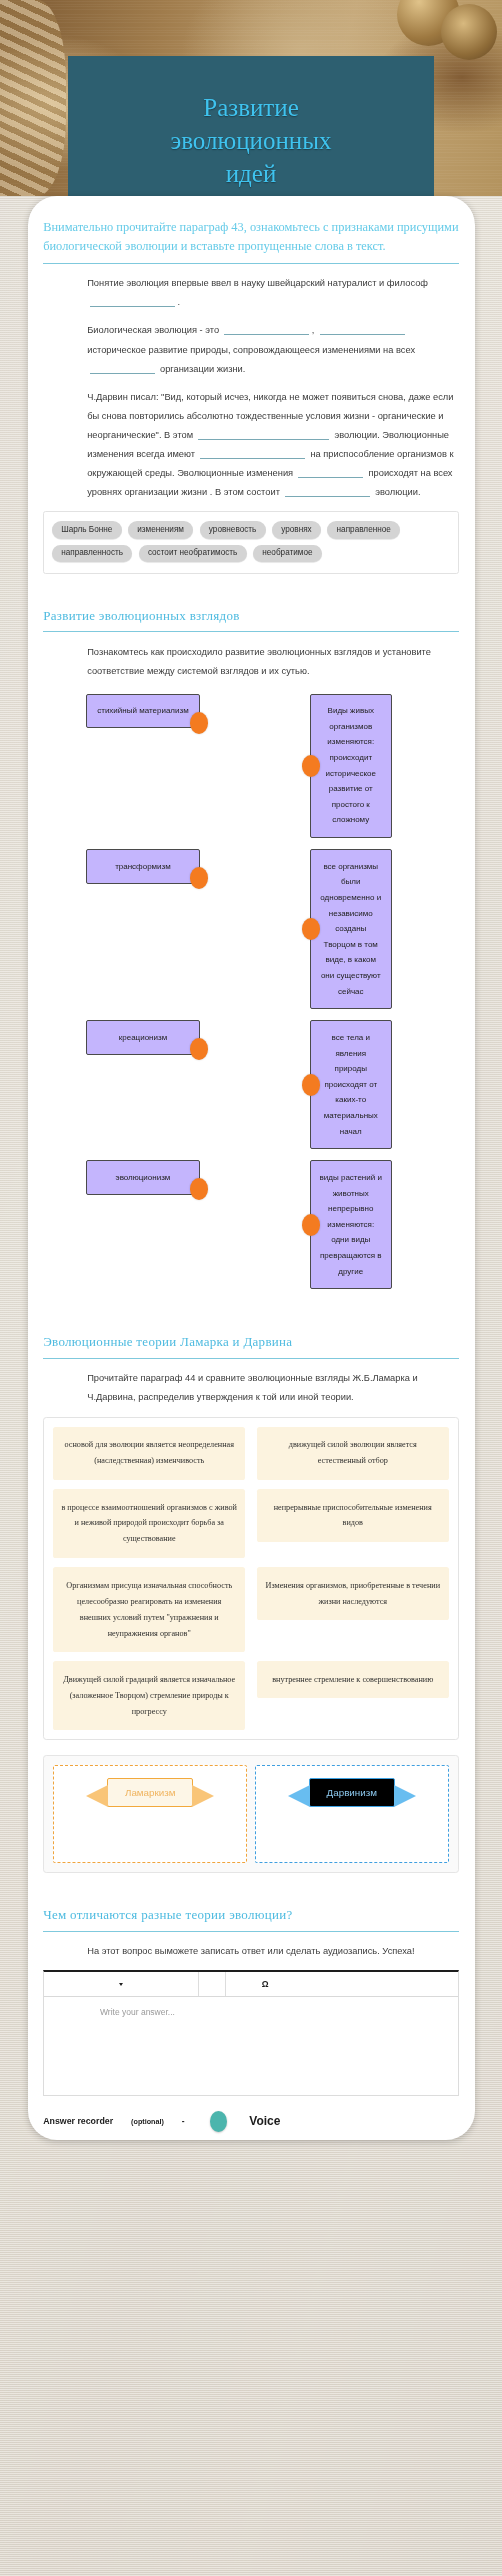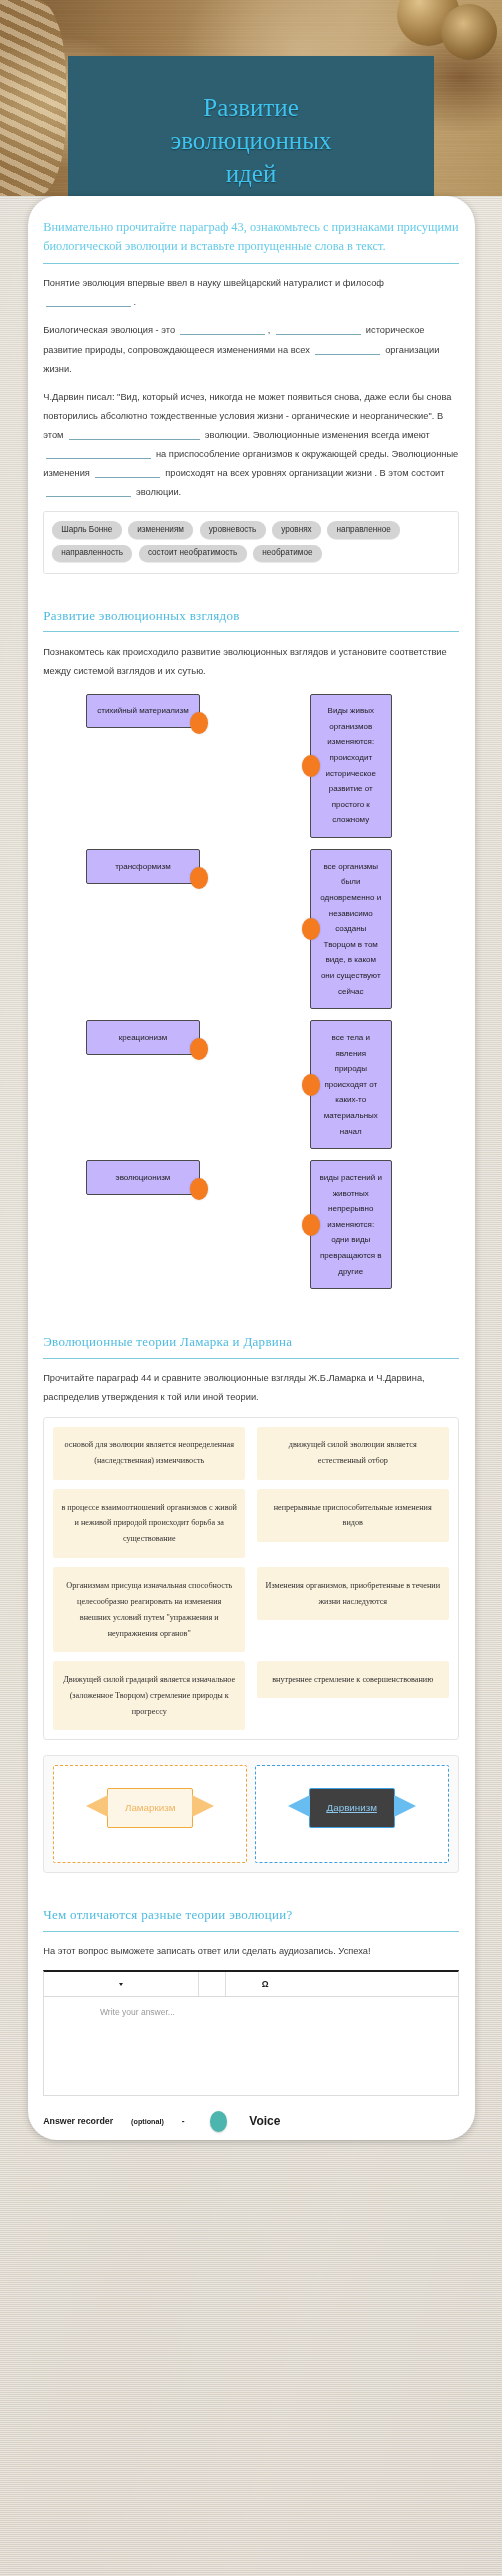--- a/index.html
+++ b/index.html
@@ -65,21 +65,21 @@
   
   .sheet {
     position:absolute; left:27.5px; top:196px; width:447px;
     background:#ffffff;
     box-shadow:0 1.3px 7.8px rgba(0,0,0,.2);
     z-index:4;
     padding:0 0 8px 0;
     border-radius:29px;
   }
 
-  .block { padding:0 15.7px; }
+  .block { padding:0 15.7px;margin-left:44px; }
 
   .intro-heading {
     font-family:"Liberation Serif", serif;
     font-size:12.4px; line-height:1.5; color:#66cbe8;
     padding:22px 15.7px 0 15.7px;
     font-weight:400;
   }
   .rule { height:0.7px; background:#7fc9dd; margin:7.8px 15.7px 10.5px 15.7px; }
 
   .sec-title {
@@ -166,28 +166,28 @@
     display:flex; gap:7.8px;
   }
   .dropzone {
     flex:1; position:relative;
     height:98px; border-radius:2px; background:#fff;
   }
   .dropzone.lam { border:1.3px dashed #f0a43c; }
   .dropzone.dar { border:1.3px dashed #3f9fe0; }
   .ribbon {
     position:absolute; left:50%; transform:translateX(-50%);
-    top:22px; width:86px; height:40px;
+    top:12px; width:86px; height:29px;
     display:flex; align-items:center; justify-content:center;
     font-size:9.8px;
     border-radius:2px;
     z-index:2;
   }
   .ribbon.lam { background:#fdf6e7; border:1.3px solid #f2a93c; color:#f0b45f; }
-  .ribbon.dar { background:#404040; border:1.3px solid #3fa3e3; color:#8dc9ee;text-decoration:underline; }
+  .ribbon.dar { background:#000000; border:1.3px solid #3fa3e3; color:#8dc9ee; }
   .ribbon::before, .ribbon::after {
     content:""; position:absolute; top:6.5px;
     width:0; height:0; z-index:-1;
   }
   .ribbon.lam::before {
     left:-22px;
     border-top:11.8px solid transparent; border-bottom:11.8px solid transparent;
     border-right:22px solid #f9c578;
   }
   .ribbon.lam::after {

